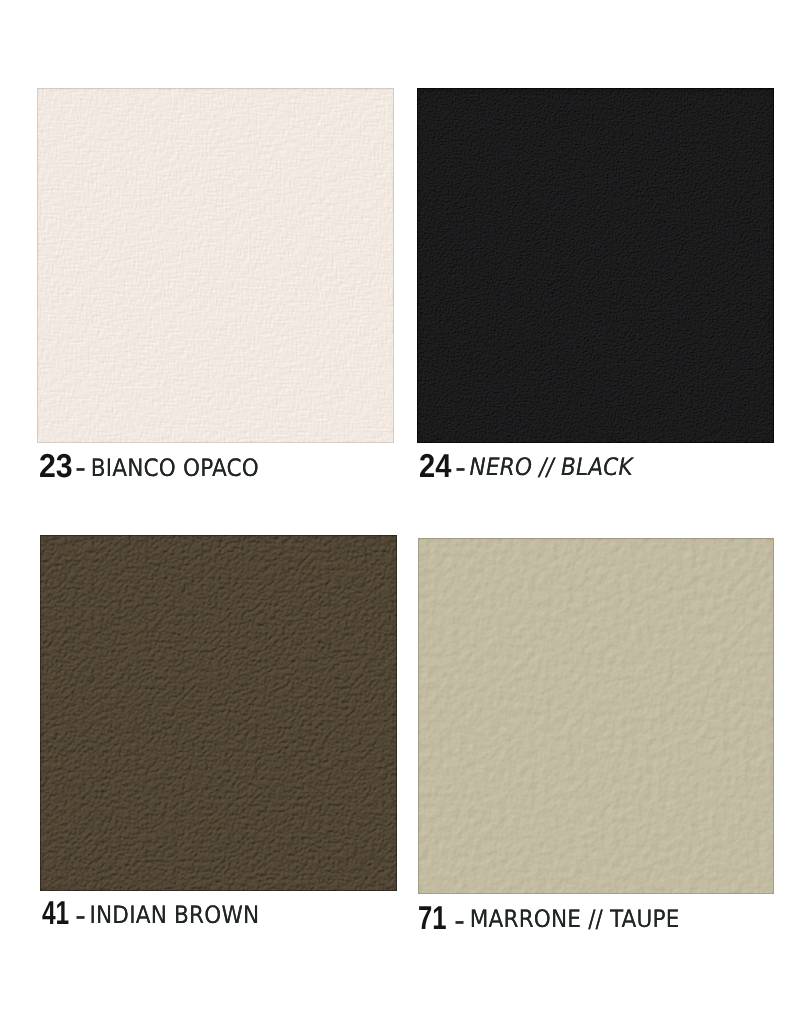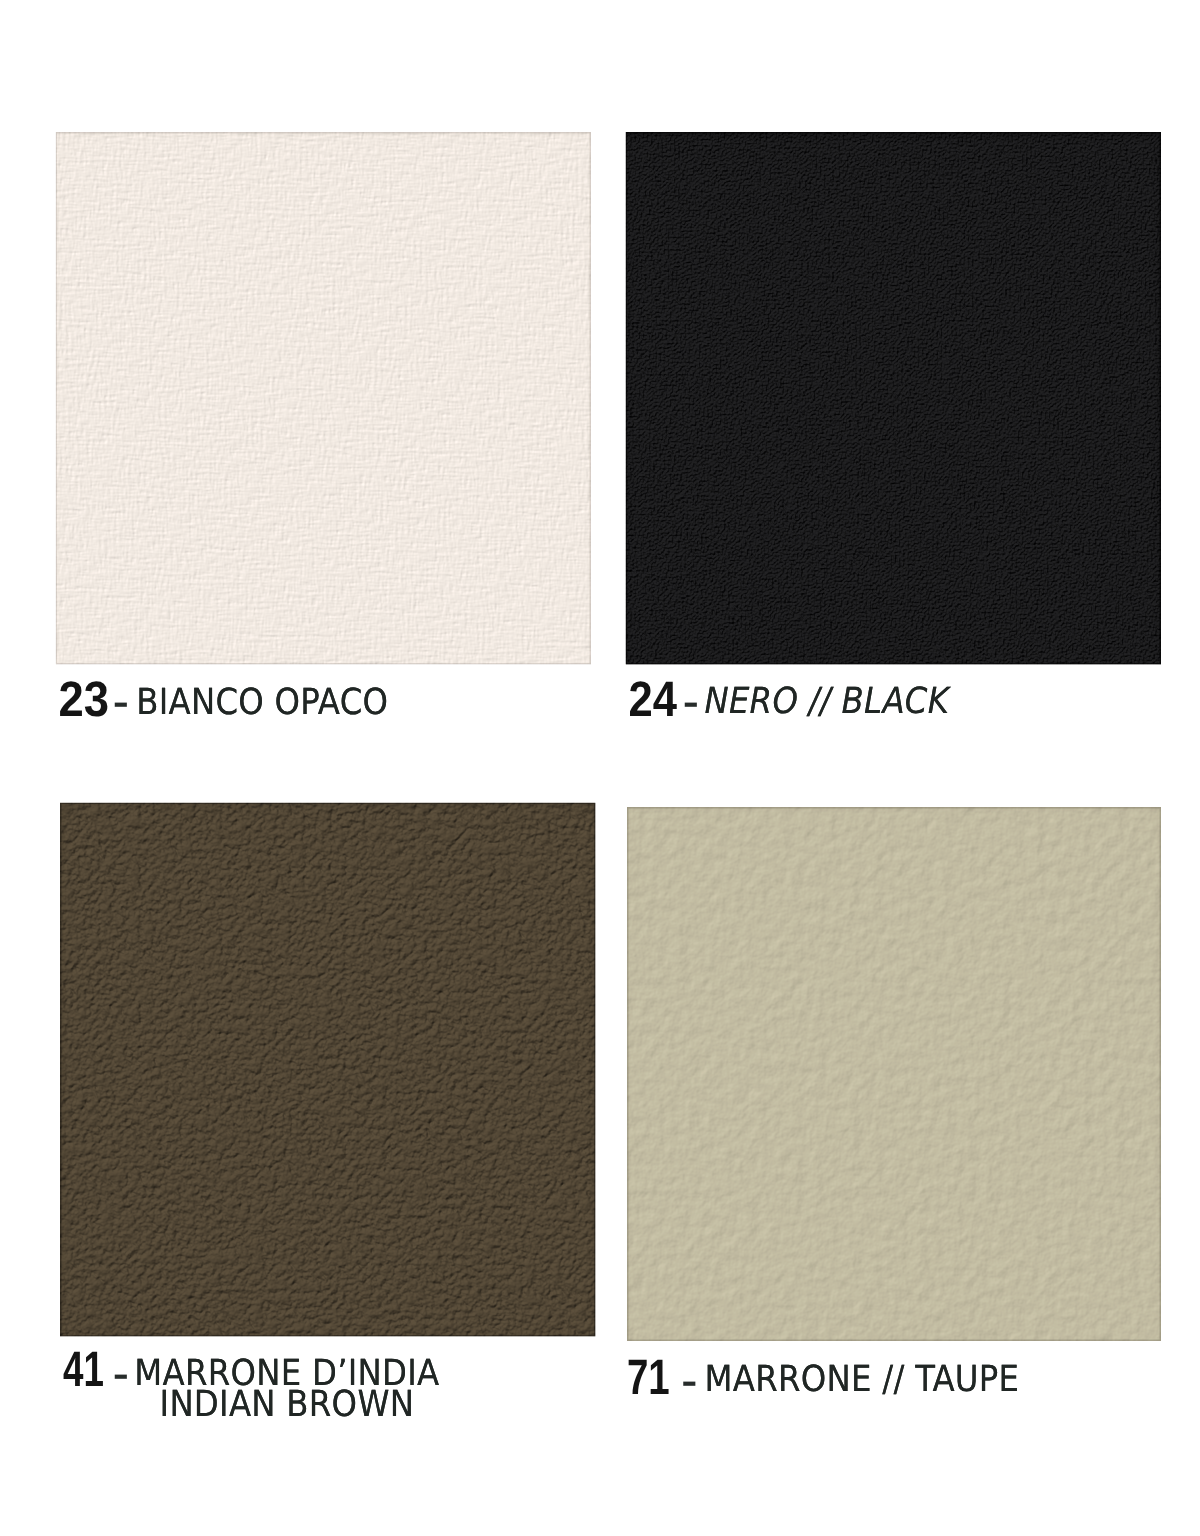--- a/index.html
+++ b/index.html
@@ -139,21 +139,20 @@
       <span class="dash">-</span>
       <span class="names">
         <span class="nm">NERO // BLACK</span>
       </span>
     </div>
 
   <div class="caption" id="cap2">
       <span class="code">41</span>
       <span class="dash">-</span>
       <span class="names">
-        <span class="nm">MARRONE D’INDIA</span>
         <span class="nm">INDIAN BROWN</span>
       </span>
     </div>
 
   <div class="caption" id="cap3">
       <span class="code">71</span>
       <span class="dash">-</span>
       <span class="names">
         <span class="nm">MARRONE // TAUPE</span>
       </span>

